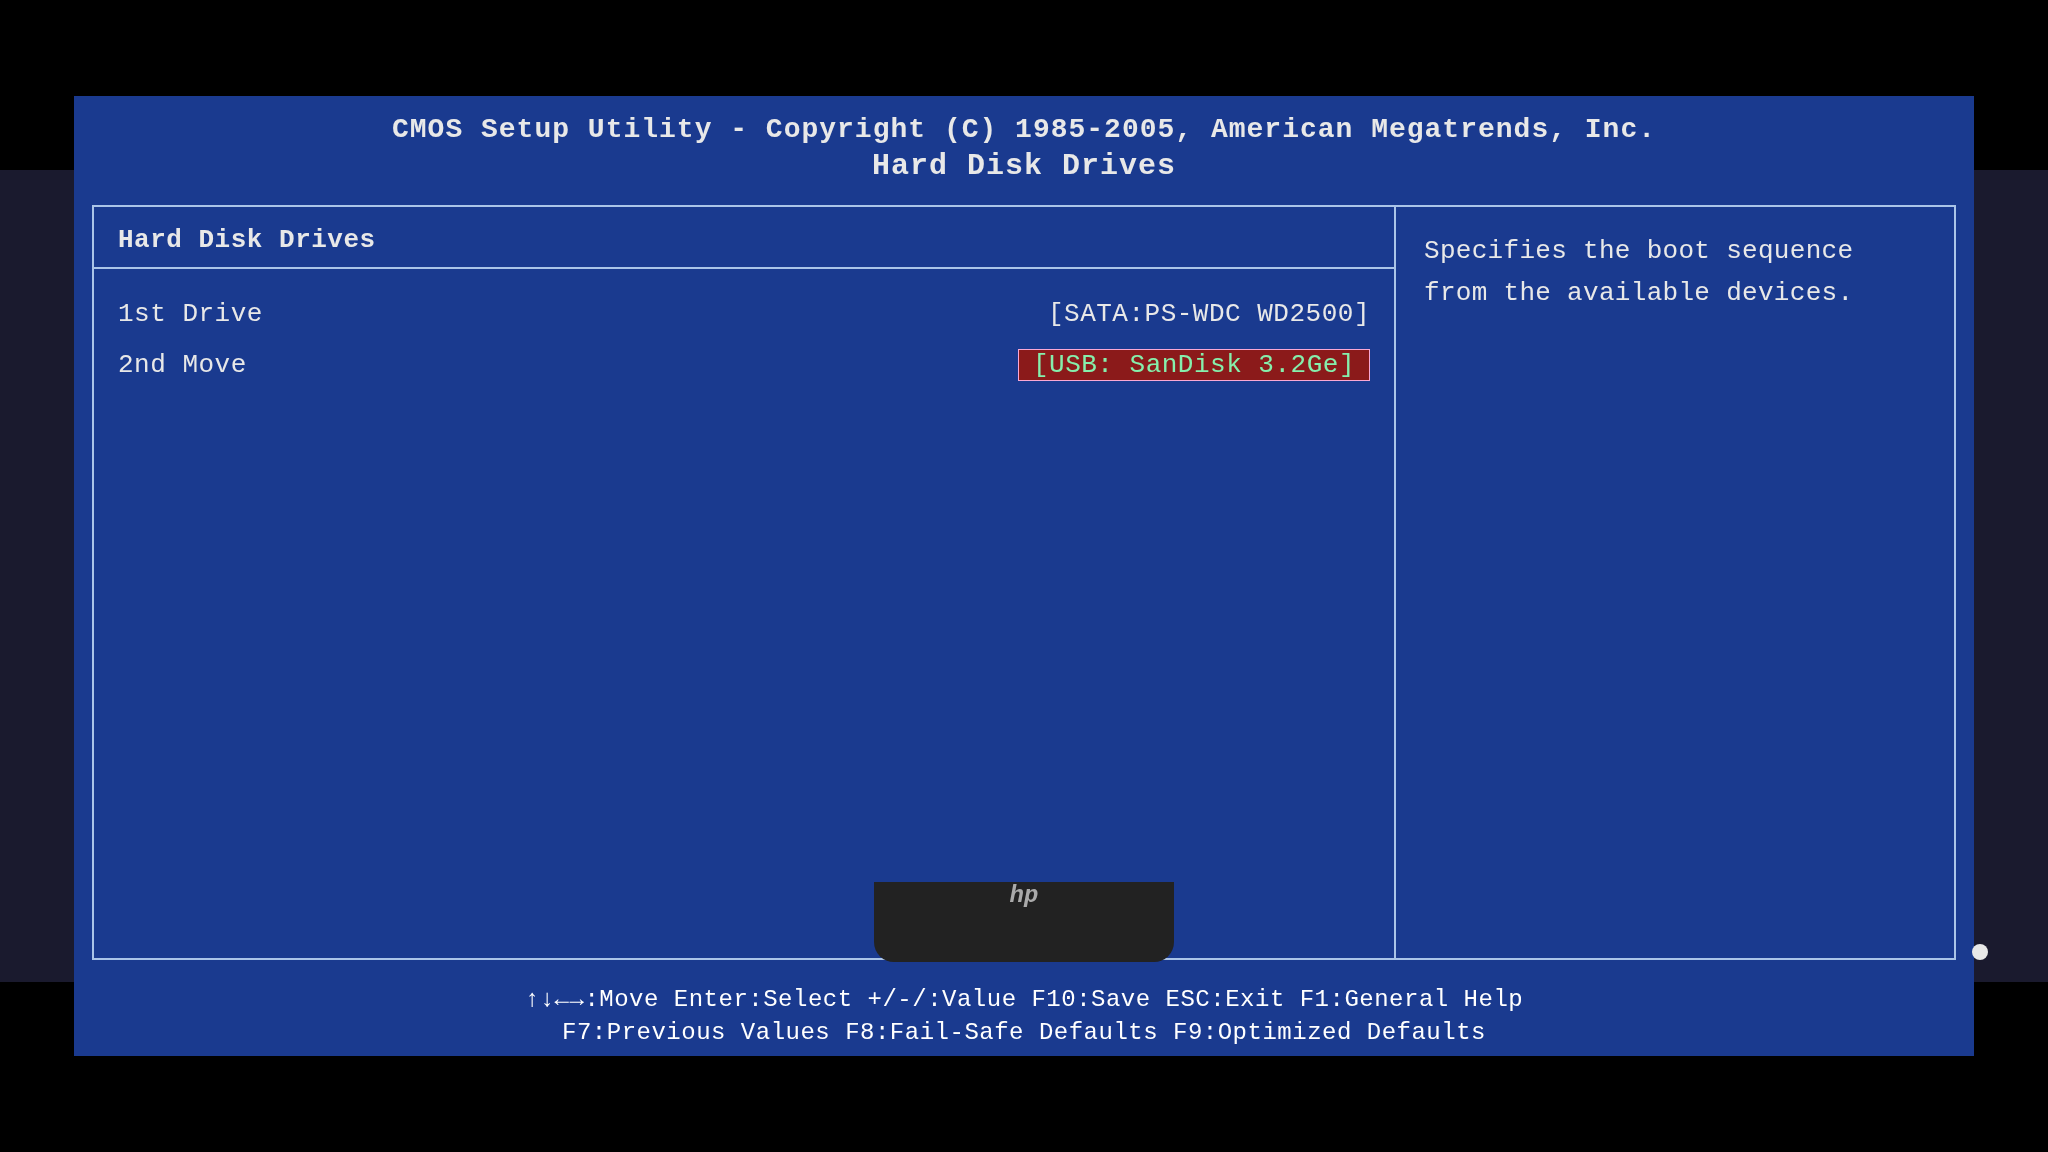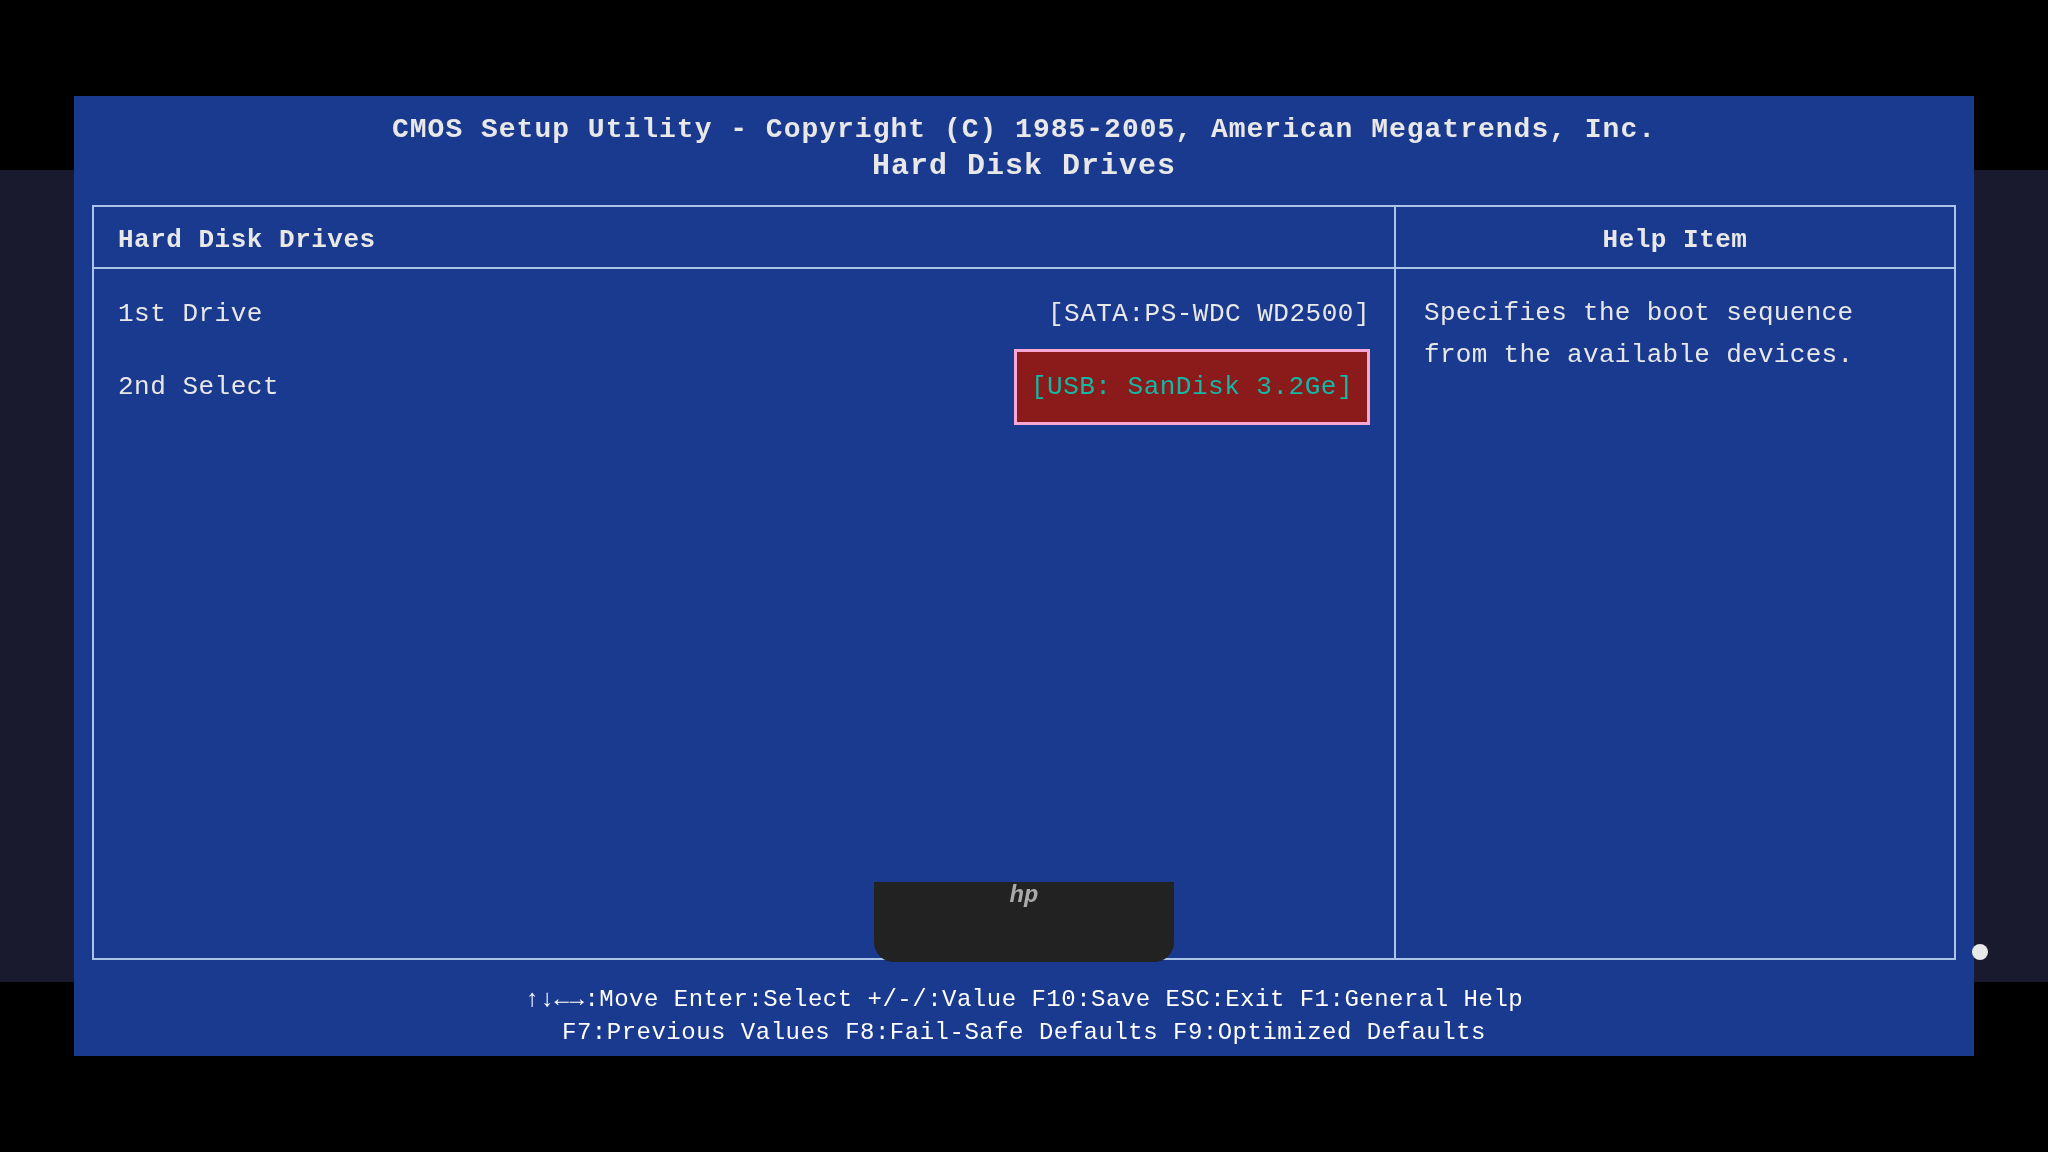--- a/index.html
+++ b/index.html
@@ -109,23 +109,23 @@
       color: #e8e8e8;
     }
 
     .drive-value {
       font-size: 26px;
       color: #e8e8e8;
     }
 
     .drive-value.highlighted {
       background-color: #8b1a1a;
-      color: #14b8a6;
-      padding: 20px 14px;
-      border: 3px solid #f9a8d4;
+      color: #86efac;
+      padding: 0 14px;
+      border: 1px solid #f9a8d4;
     }
 
     .help-header {
       padding: 18px 24px 12px 24px;
       font-size: 26px;
       font-weight: bold;
       color: #e8e8e8;
       border-bottom: 2px solid #aac4e8;
       text-align: center;
       letter-spacing: 0.5px;
@@ -204,29 +204,28 @@
       <div class="left-panel">
         <div class="panel-header">Hard Disk Drives</div>
         <div class="panel-body">
 
           <div class="drive-row">
             <span class="drive-label">1st Drive</span>
             <span class="drive-value">[SATA:PS-WDC WD2500]</span>
           </div>
 
           <div class="drive-row">
-            <span class="drive-label">2nd Select</span>
+            <span class="drive-label">2nd Move</span>
             <span class="drive-value highlighted">[USB: SanDisk 3.2Ge]</span>
           </div>
 
         </div>
       </div>
 
       <div class="right-panel">
-        <div class="help-header">Help Item</div>
         <div class="help-body">Specifies the boot sequence from the available devices.</div>
       </div>
 
     </div>
 
     <div class="status-bar">
       <div class="status-row1">↑↓←→:Move   Enter:Select   +/-/:Value   F10:Save   ESC:Exit   F1:General Help</div>
       <div class="status-row2">F7:Previous Values          F8:Fail-Safe Defaults          F9:Optimized Defaults</div>
     </div>
 

